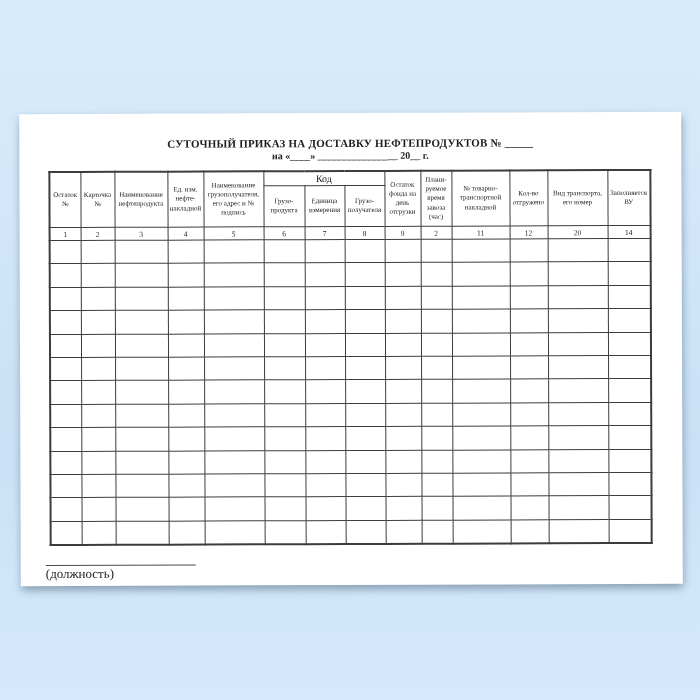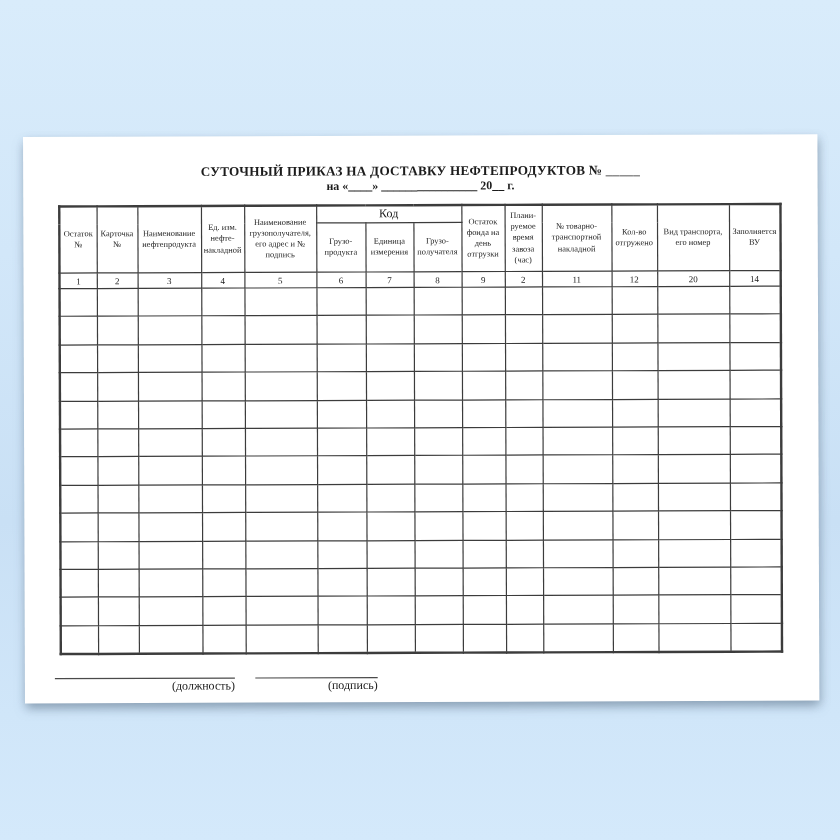--- a/index.html
+++ b/index.html
@@ -38,21 +38,21 @@
   }
   th.hdr { font-size:7px; line-height:1.3; }
   tr.group-row th.group { height:12px; font-size:10px; }
   tr.sub-row th { height:40px; }
   tr.num-row td { height:12px; font-size:7.5px; }
   tbody.fill td { height:22.4px; }
   .signatures {
     margin:10px 0 0 25px;
     display:flex; gap:17px; align-items:flex-start;
   }
-  .sig { text-align:right; font-size:10px; line-height:1.15; }
+  .sig { text-align:left; font-size:13px; line-height:1.15; }
   .sig-line { border-bottom:1px solid #4a4a4a; height:9px; margin-bottom:1px; }
   .sig-pos  .sig-line { width:150px; }
   .sig-sign .sig-line { width:102px; }
 </style>
 </head>
 <body>
 
 <div class="page">
 
   <div class="title">СУТОЧНЫЙ ПРИКАЗ НА ДОСТАВКУ НЕФТЕПРОДУКТОВ № _____</div>
@@ -322,19 +322,15 @@
           <td></td>
         </tr>
       </tbody>
   </table>
 
   <div class="signatures">
     <div class="sig sig-pos">
       <div class="sig-line"></div>
       <div>(должность)</div>
     </div>
-    <div class="sig sig-sign">
-      <div class="sig-line"></div>
-      <div>(подпись)</div>
-    </div>
   </div>
 
 </div>
 
 </body></html>

